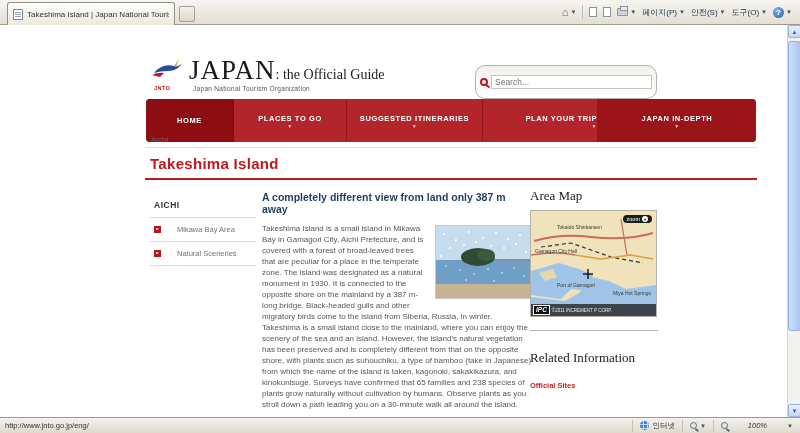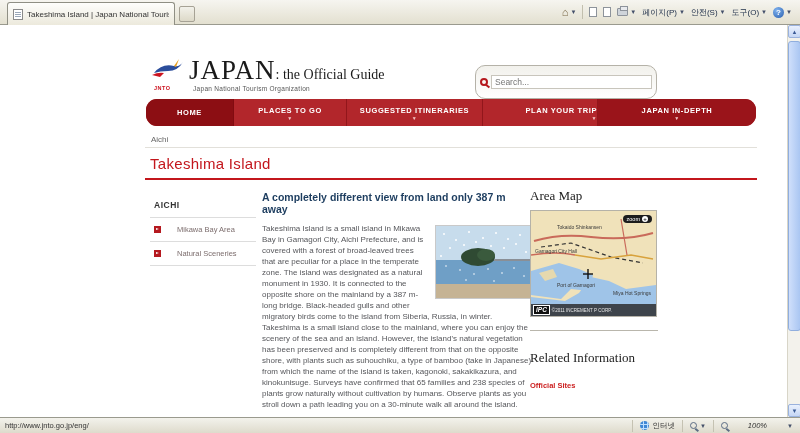--- a/index.html
+++ b/index.html
@@ -57,33 +57,33 @@
   .site-title { position:absolute; left:44px; top:0; font-family:"Liberation Serif", serif; color:#1a1a1a; white-space:nowrap; }
   .site-title .big { font-size:27px; letter-spacing:1px; }
   .site-title .small { font-size:14px; }
   .site-sub { position:absolute; left:48px; top:30px; font-size:6.5px; color:#555; letter-spacing:.3px; }
   .searchbox { position:absolute; left:330px; top:10px; width:182px; height:20px; border:1px solid #b5b2a8; border-radius:10px;
                background:linear-gradient(#f2f1ec,#ffffff); display:flex; align-items:center; padding:16px 4px; gap:3px; }
   .s-mag { width:8px; height:8px; border:2px solid #b5191f; border-radius:50%; position:relative; flex:0 0 auto; }
   .s-mag::after { content:""; position:absolute; right:-4px; bottom:-3px; width:5px; height:2px; background:#b5191f; transform:rotate(40deg); }
   .searchbox input { flex:1; height:14px; border:1px solid #c8c5bc; background:#fff; font-size:8.5px; color:#8a8a8a; padding:0 3px; outline:none; font-family:"Liberation Sans", sans-serif; }
 
-  .mainnav { position:absolute; left:146px; top:74px; width:610px; height:27px; background:#b2262b; border-radius:11px; display:flex; overflow:hidden; }
+  .mainnav { position:absolute; left:146px; top:74px; width:610px; height:43px; background:#b2262b; border-radius:4px; display:flex; overflow:hidden; }
   .nav-item { display:flex; flex-direction:column; align-items:center; justify-content:center; color:#fff; font-weight:bold;
               font-size:7.5px; letter-spacing:.6px; border-right:1px solid rgba(120,10,14,.55); cursor:pointer; }
   .nav-item .chev { font-size:5px; line-height:4px; margin-top:1px; color:#f2c8c8; }
   .nav-home { width:88px; background:#8c0e13; }
   .nav-places { width:113px; }
   .nav-itin { width:136px; }
   .nav-plan { width:115px;align-items:flex-end; }
   .nav-depth { width:158px; background:#9a141a; border-right:none; }
 
   .breadcrumb { position:absolute; left:151px; top:110px; font-size:8px; color:#666; }
   .bc-rule { position:absolute; left:145px; top:122px; width:612px; border-top:1px solid #e2e0da; }
-  .page-title { position:absolute; left:150px; top:130px; font-size:15px; font-weight:normal; color:#c3161c; letter-spacing:.3px; }
+  .page-title { position:absolute; left:150px; top:130px; font-size:15px; font-weight:bold; color:#c3161c; letter-spacing:.3px; }
   .title-rule { position:absolute; left:145px; top:153px; width:612px; border-top:2px solid #c3161c; }
 
   
   .lsb { position:absolute; left:150px; top:167px; width:106px; font-size:7.5px; }
   .lsb-title { font-size:8.5px; font-weight:bold; color:#333; padding:8px 4px 7px; border-bottom:1px solid #ddd; letter-spacing:.5px; }
   .lsb-item { display:flex; align-items:center; gap:16px; padding:7px 4px; border-bottom:1px solid #ddd; color:#7d6e6e; cursor:pointer; }
   .lsb-bullet { width:7px; height:7px; background:#b5191f; flex:0 0 auto; position:relative; }
   .lsb-bullet::after { content:""; position:absolute; left:2px; top:2px; border-left:3px solid #fff; border-top:1.5px solid transparent; border-bottom:1.5px solid transparent; }
 
   

